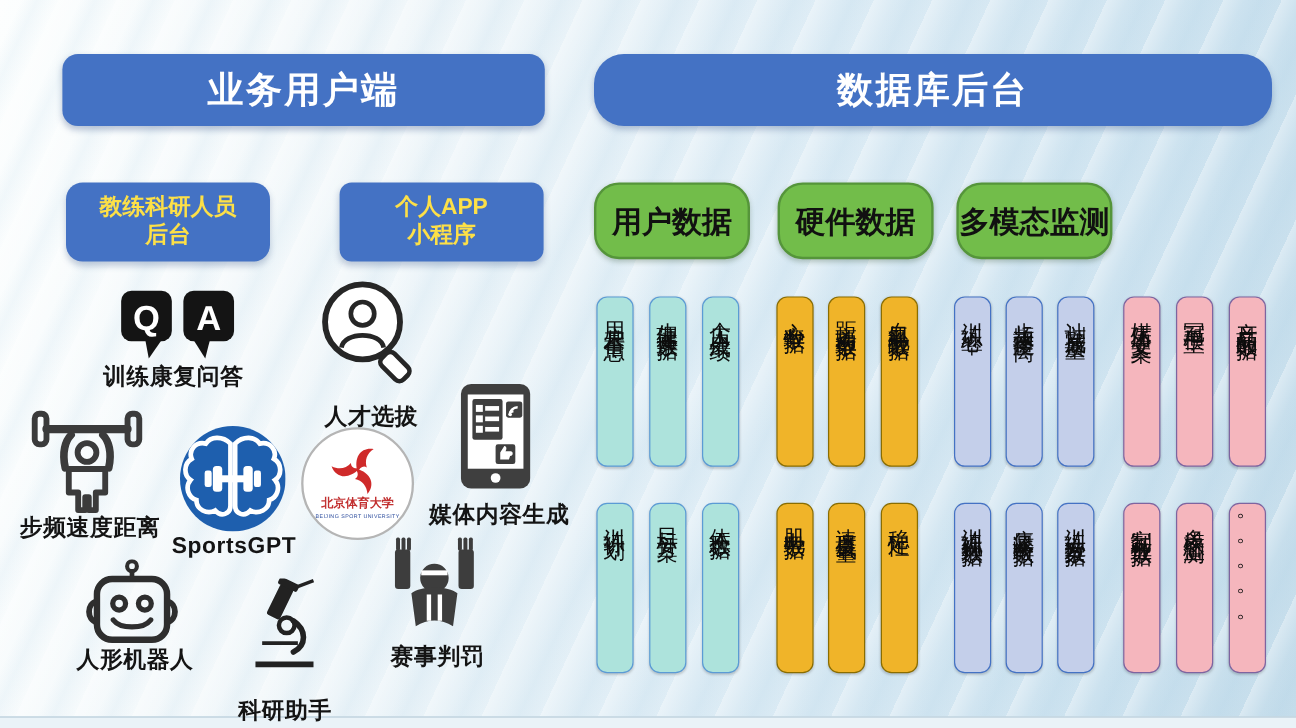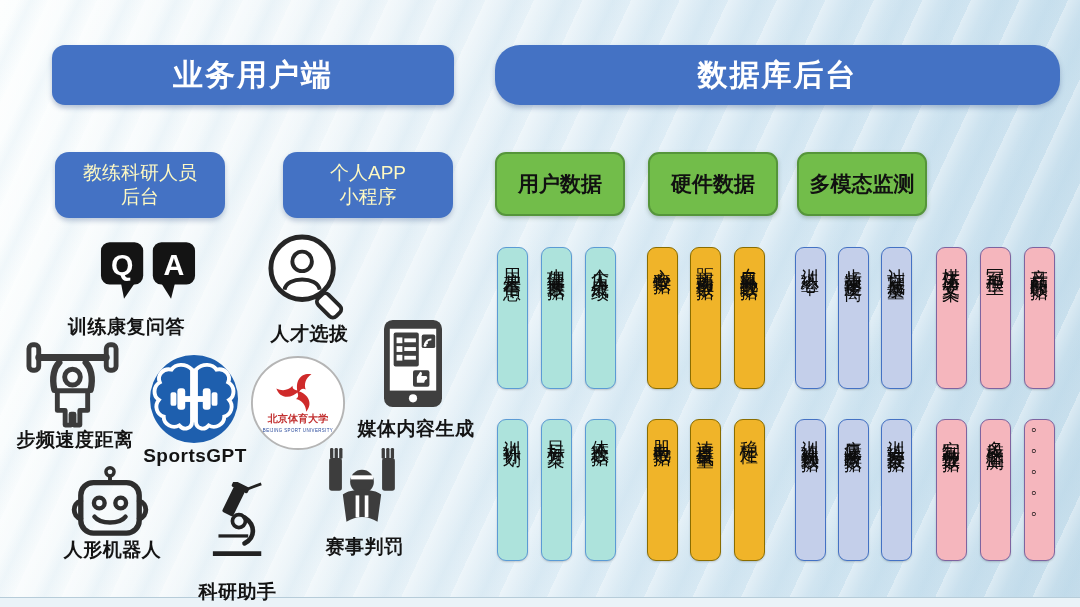--- a/index.html
+++ b/index.html
@@ -18,27 +18,27 @@
     position:absolute;left:0;right:0;bottom:0;height:9px;
     background:#eaf3f8;border-top:1.5px solid #b6ccd9;
   }
   .hdr{
     position:absolute;display:flex;align-items:center;justify-content:center;
     background:#4472c4;border-radius:13px;color:#fff;font-weight:bold;font-size:30px;
     letter-spacing:2px;box-shadow:0 3px 5px rgba(60,90,140,0.35);
   }
   .subbox{
     position:absolute;display:flex;flex-direction:column;align-items:center;justify-content:center;
-    background:#4472c4;border-radius:14px;color:#fef9c3;font-weight:normal;font-size:19px;line-height:1.25;
+    background:#4472c4;border-radius:14px;color:#fde047;font-weight:bold;font-size:19px;line-height:1.25;
     box-shadow:0 3px 5px rgba(60,90,140,0.3);text-align:center;
   }
   .cat{
     position:absolute;top:152px;height:64px;display:flex;align-items:center;justify-content:center;
-    background:#72bd4a;border:2px solid #55953a;border-radius:11px;color:#111;
-    font-weight:bold;font-size:21px;box-sizing:border-box;box-shadow:0 2px 4px rgba(60,90,60,0.3);
+    background:#72bd4a;border:2px solid #55953a;border-radius:21px;color:#111;
+    font-weight:bold;font-size:25px;box-sizing:border-box;box-shadow:0 2px 4px rgba(60,90,60,0.3);
   }
   .pill{
     position:absolute;width:31px;height:142px;border:1.5px solid;border-radius:9px;
     box-sizing:border-box;writing-mode:vertical-lr;text-orientation:upright;
     font-size:18px;line-height:27px;letter-spacing:3px;color:#0d0d0d;
     padding-top:6px;overflow:visible;box-shadow:0 1px 2px rgba(0,0,0,0.18);
   }
   .teal {background:#ade3dc;border-color:#5b9bd5;}
   .amber{background:#f0b429;border-color:#8a6d00;}
   .peri {background:#c4cfea;border-color:#4472c4;}
@@ -55,48 +55,48 @@
 <div class="canvas">
   <div class="bg-streaks"></div>
   <div class="bg-footer"></div>
 
   <div class="hdr" style="left:52px;top:45px;width:402px;height:60px;">业务用户端</div>
 
   <div class="subbox" style="left:55px;top:152px;width:170px;height:66px;">
     <span>教练科研人员</span>
     <span>后台</span>
   </div>
-  <div class="subbox" style="left:283px;top:152px;width:170px;height:66px;">
+  <div class="subbox" style="left:283px;top:152px;width:170px;height:66px;border-radius:10px;">
     <span>个人APP</span>
     <span>小程序</span>
   </div>
 
   <div class="iconwrap" style="left:100px;top:241px;">
     <svg width="96" height="60" viewBox="0 0 100 62">
       <rect x="1" y="1" width="44" height="44" rx="9" fill="#141414"></rect>
       <polygon points="22,44 36,44 25,60" fill="#141414"></polygon>
       <text x="23" y="35" font-size="30" font-weight="bold" fill="#ffffff" text-anchor="middle">Q</text>
       <g transform="translate(54,0)">
         <rect x="1" y="1" width="44" height="44" rx="9" fill="#141414"></rect>
         <polygon points="10,44 24,44 20,60" fill="#141414"></polygon>
         <text x="23" y="35" font-size="30" font-weight="bold" fill="#ffffff" text-anchor="middle">A</text>
       </g>
     </svg>
   </div>
-  <div class="ilabel" style="left:54px;top:301px;width:145px;margin-top:13px;">训练康复问答</div>
+  <div class="ilabel" style="left:72px;top:301px;width:145px;">训练康复问答</div>
 
   <div class="iconwrap" style="left:266px;top:232px;">
     <svg width="82" height="92" viewBox="0 0 84 94">
       <circle cx="37" cy="37" r="32" fill="#ffffff" stroke="#262626" stroke-width="5"></circle>
       <circle cx="37" cy="30" r="10" fill="none" stroke="#262626" stroke-width="4"></circle>
       <path d="M19,59 C21,45 53,45 55,59" fill="none" stroke="#262626" stroke-width="4"></path>
       <rect x="56" y="62" width="26" height="15" rx="5" transform="rotate(45 60 67)" fill="#ffffff" stroke="#262626" stroke-width="4"></rect>
     </svg>
   </div>
-  <div class="ilabel" style="left:262px;top:321px;width:95px;">人才选拔</div>
+  <div class="ilabel" style="left:262px;top:334px;width:95px;">人才选拔</div>
 
   <div class="iconwrap" style="left:25px;top:336px;">
     <svg width="95" height="93" viewBox="0 0 95 95" stroke="#3b3b3b" fill="none" stroke-linecap="round" stroke-linejoin="round">
       <rect x="3" y="9" width="10" height="26" rx="4" stroke-width="5"></rect>
       <rect x="82" y="9" width="10" height="26" rx="4" stroke-width="5"></rect>
       <line x1="13" y1="22" x2="82" y2="22" stroke-width="7"></line>
       <path d="M29,55 C26,42 29,32 34,27" stroke-width="6.5"></path>
       <path d="M66,55 C69,42 66,32 61,27" stroke-width="6.5"></path>
       <circle cx="47.5" cy="42" r="8" stroke-width="5"></circle>
       <path d="M32,56 h31 v20 h-8 v15 h-6 v-11 h-3 v11 h-6 v-15 h-8 z" stroke-width="5"></path>

